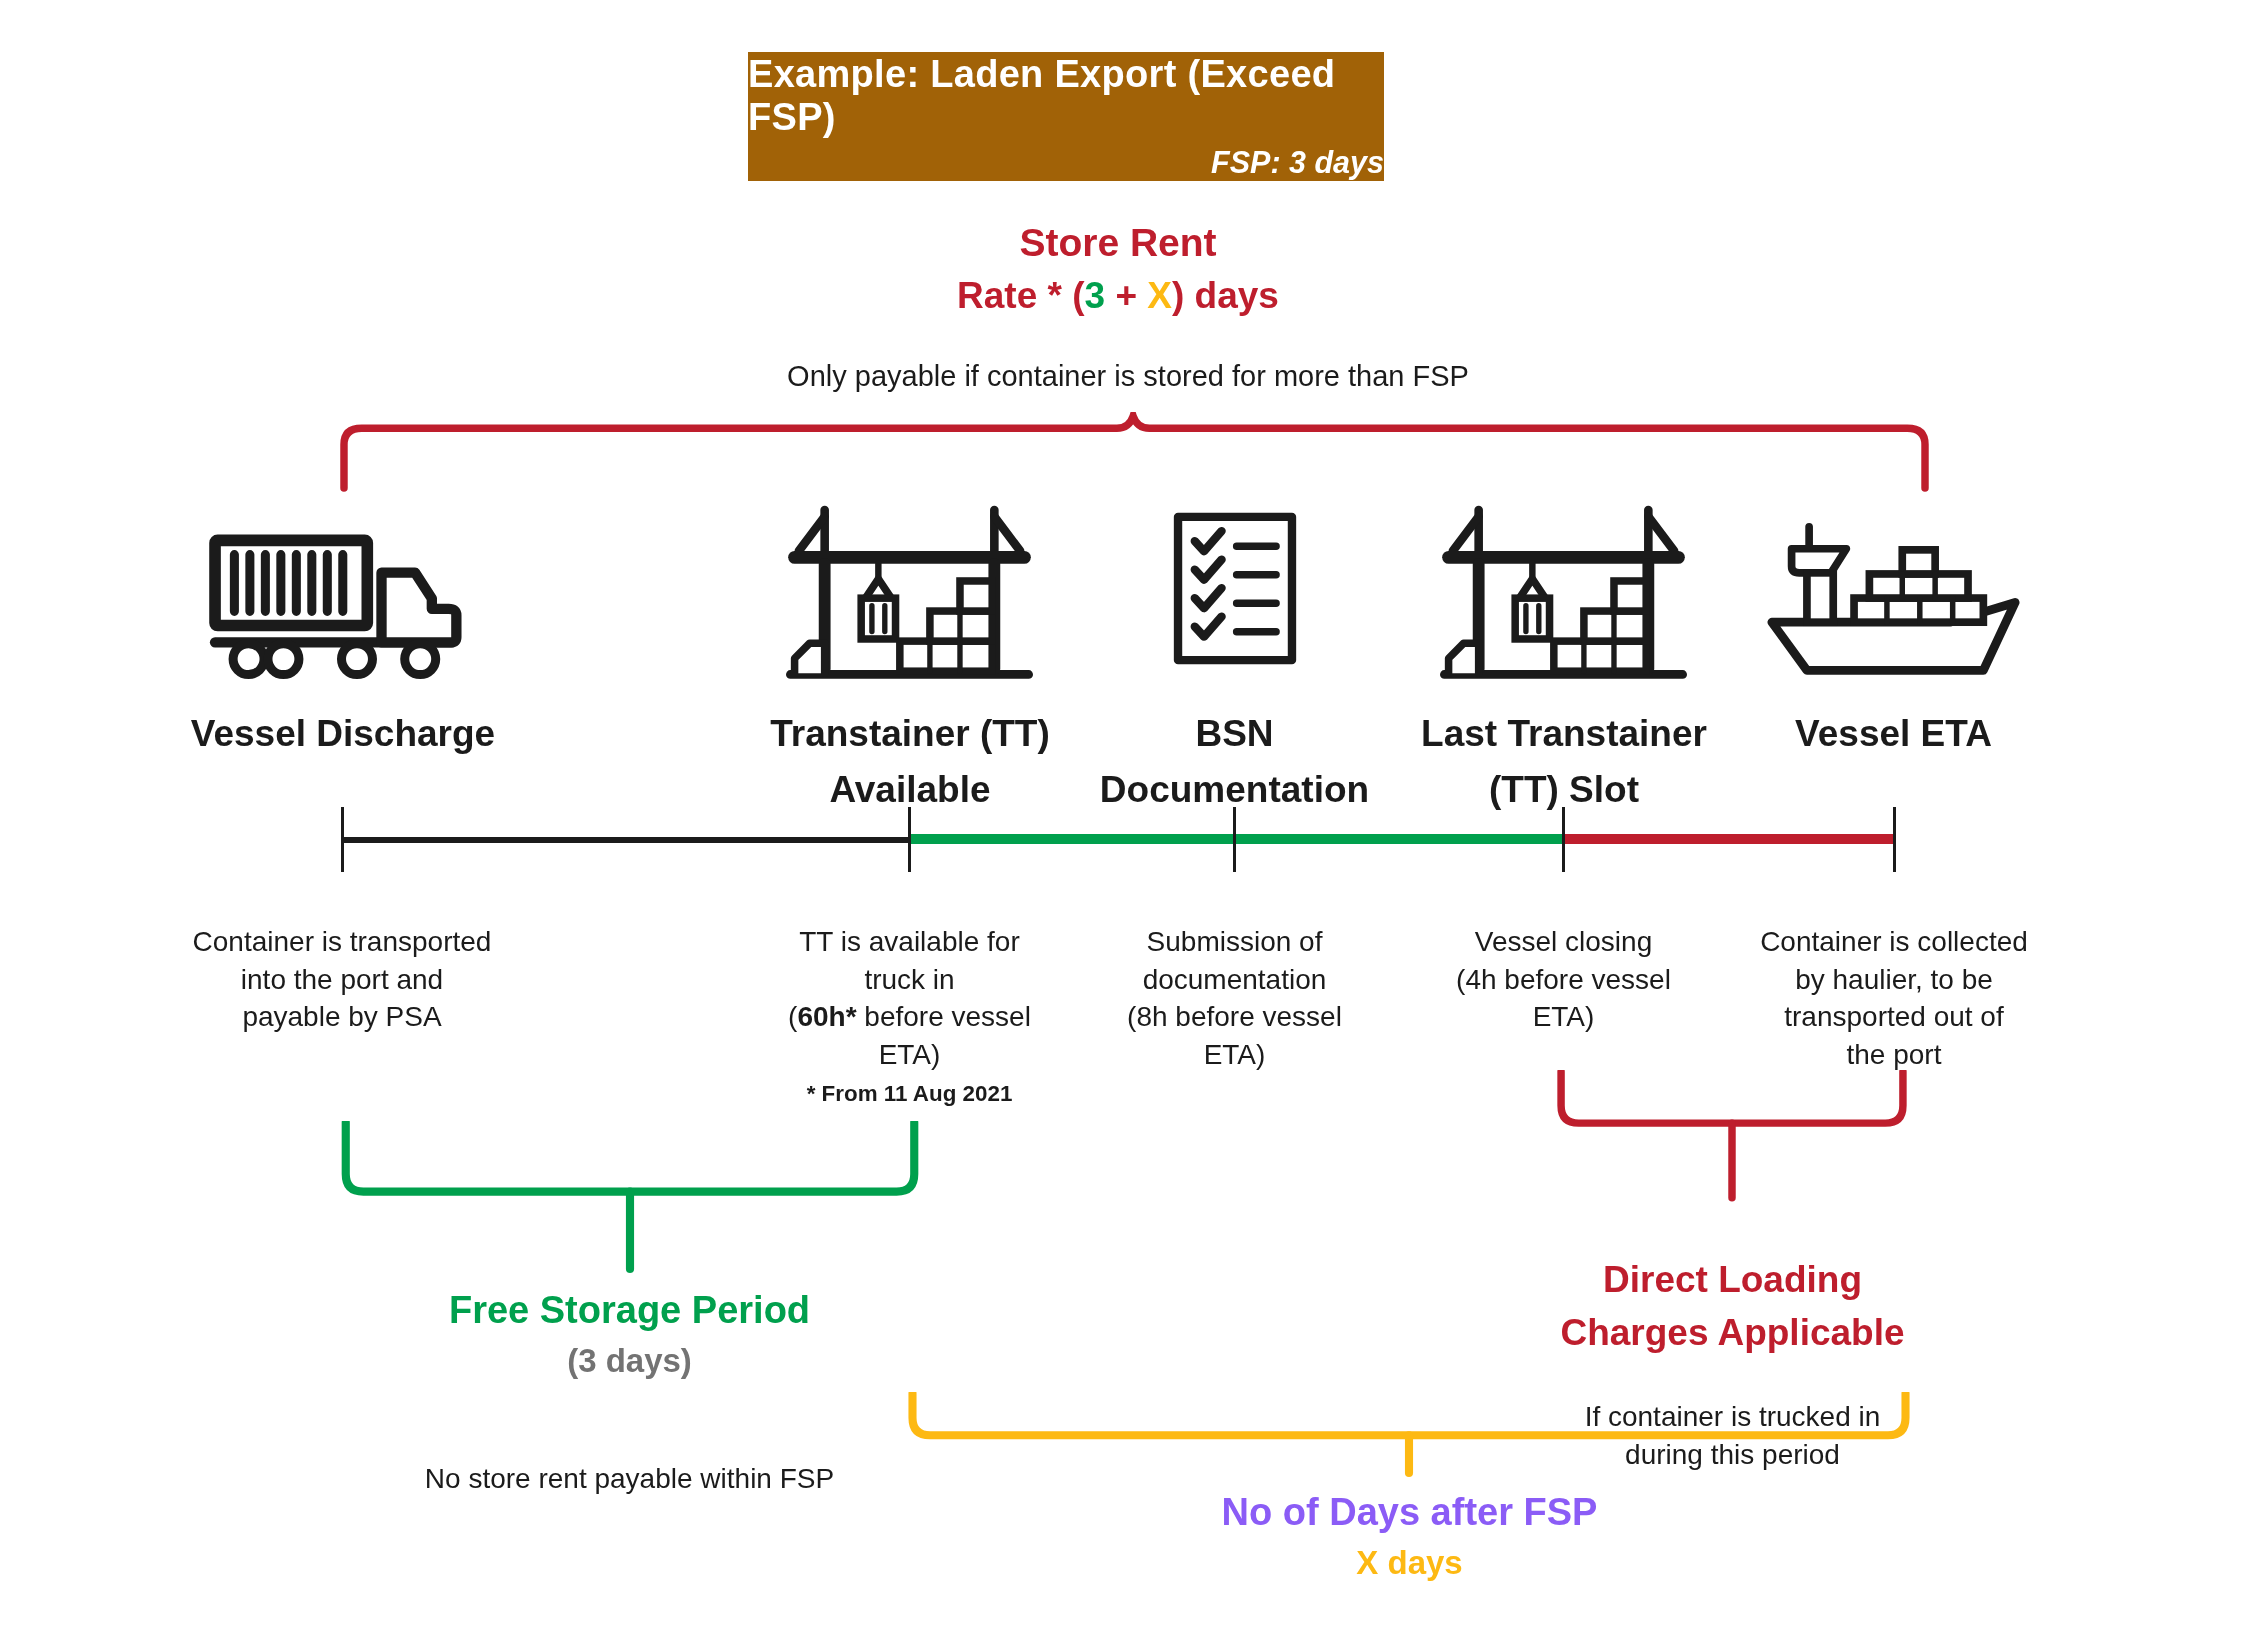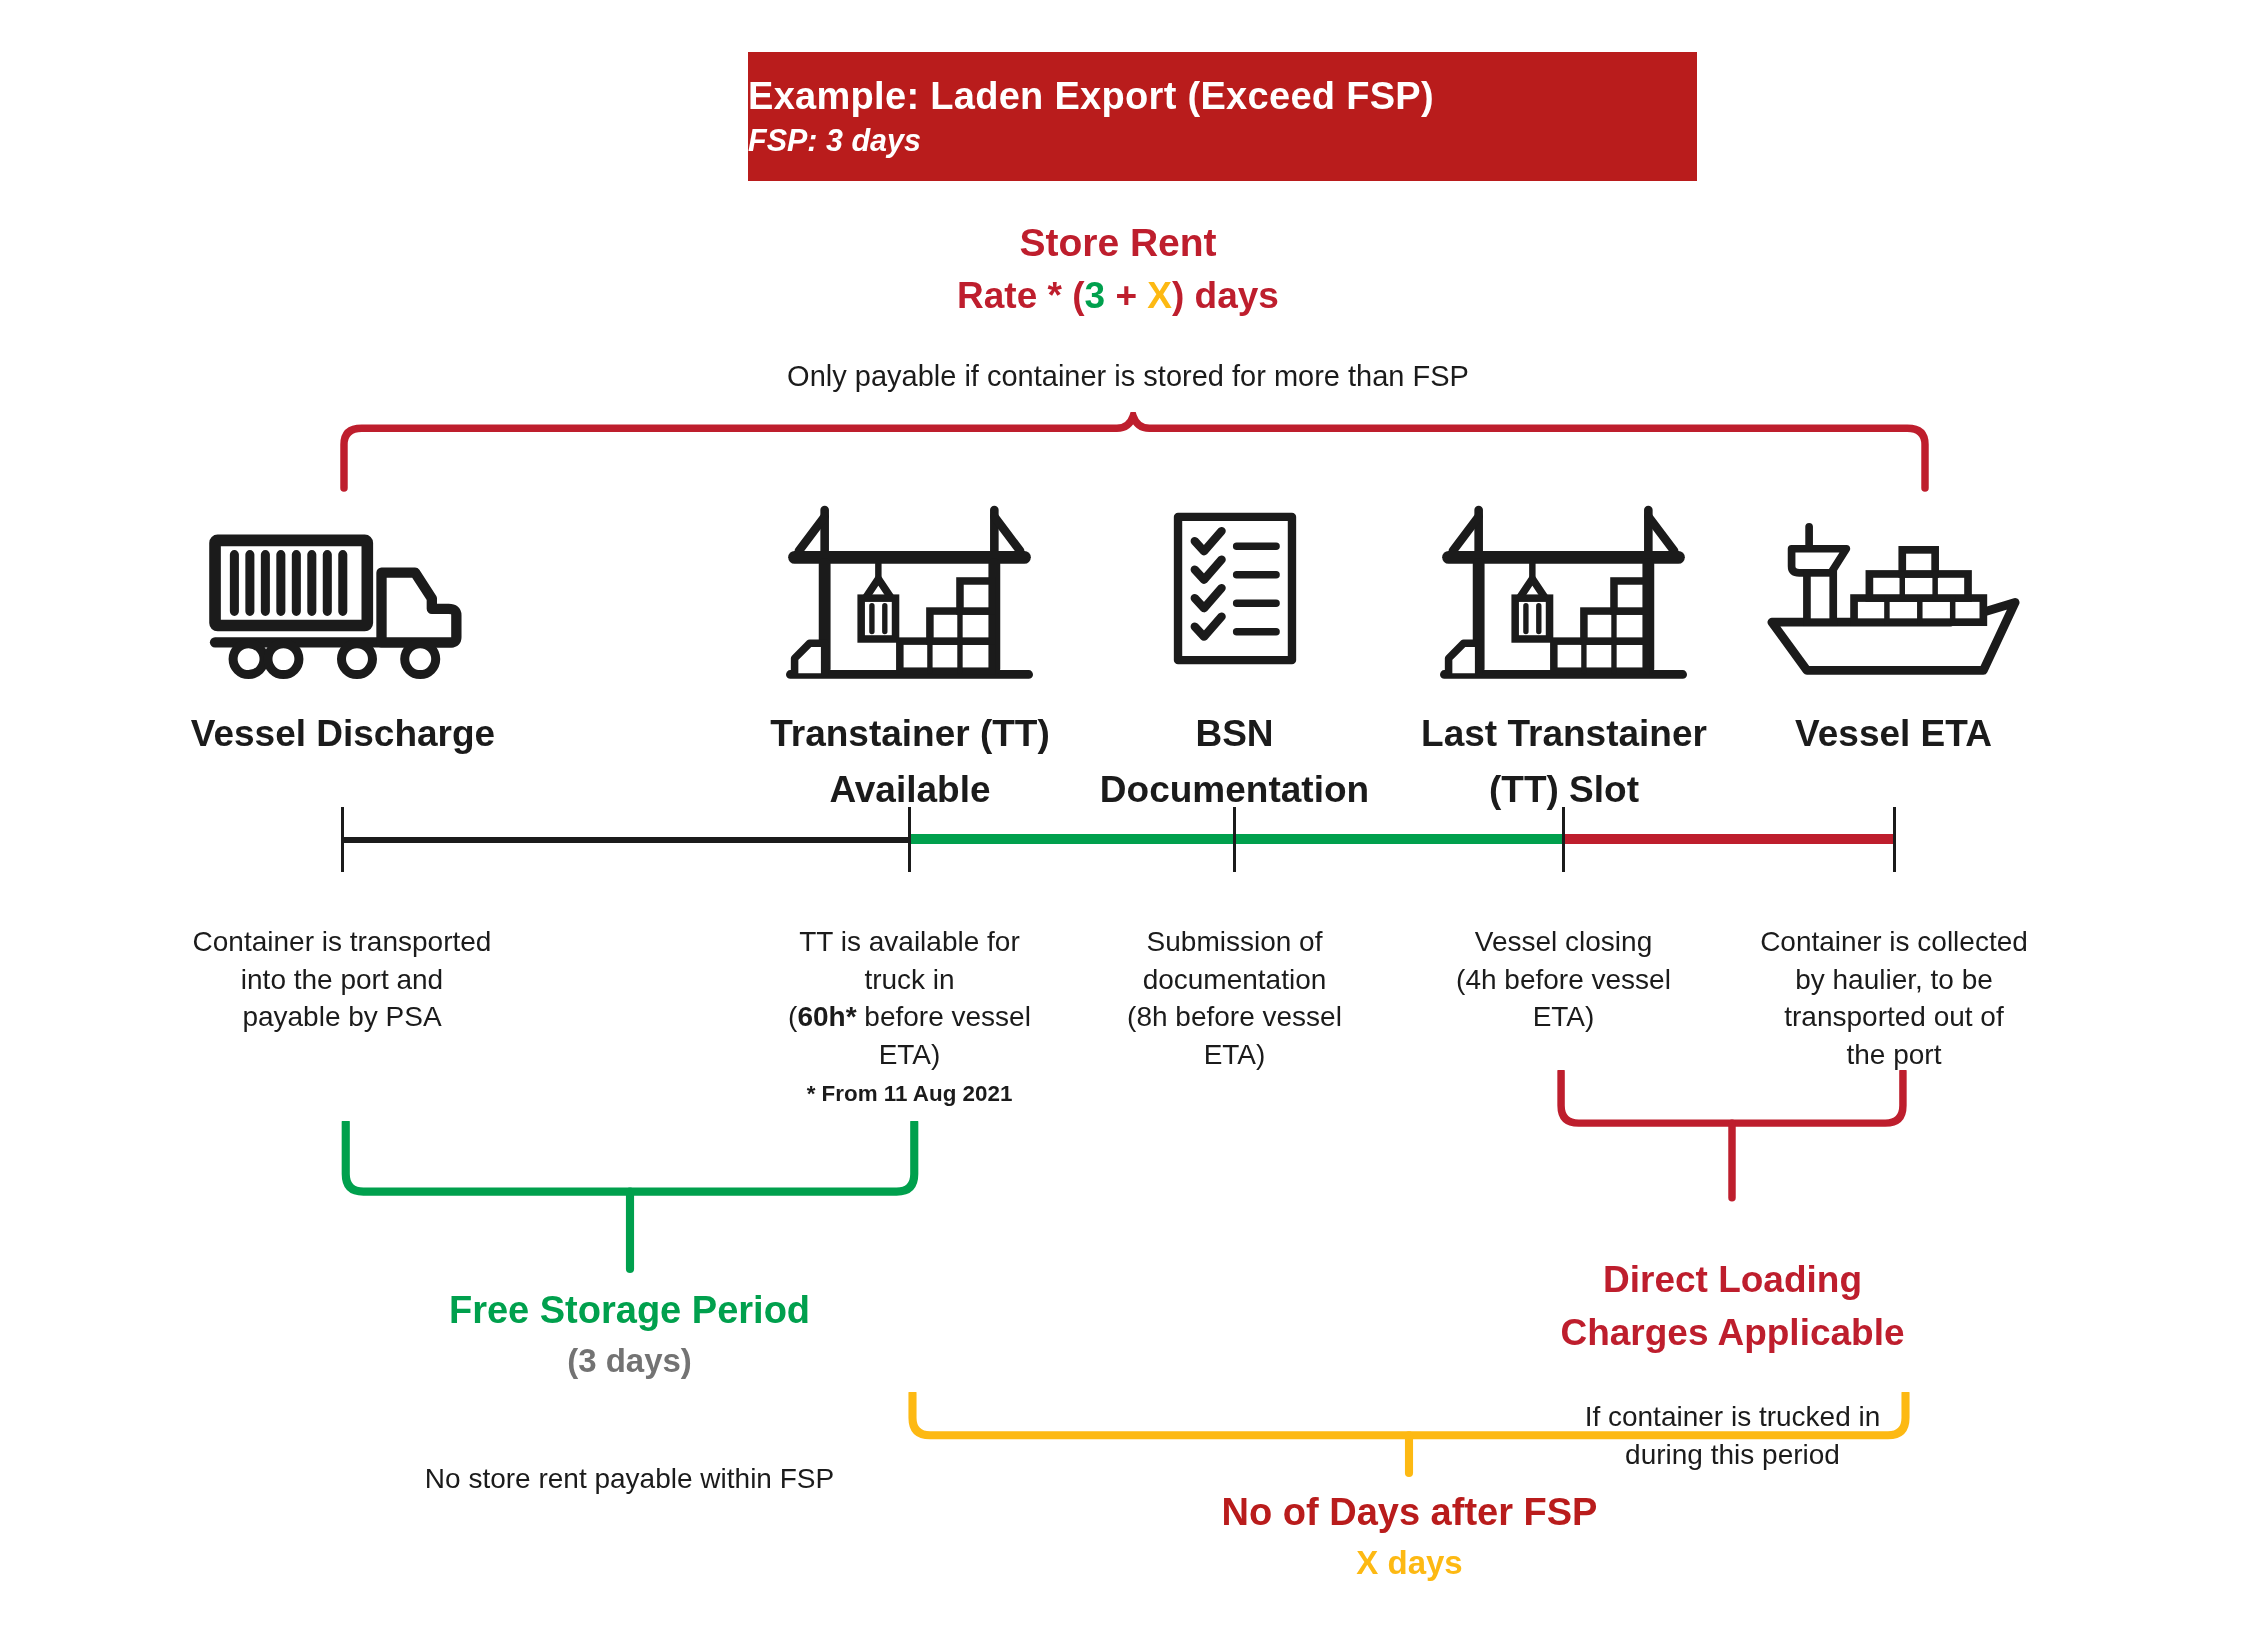--- a/index.html
+++ b/index.html
@@ -2,22 +2,22 @@
 <html style="font-size:11px"><head>
 <meta charset="utf-8">
 <style>
   html,body{margin:0;padding:0;background:#ffffff;}
   .canvas{position:relative;width:2261px;height:1640px;background:#ffffff;
           font-family:"Liberation Sans",sans-serif;color:#1b1b1b;overflow:hidden;}
   .abs{position:absolute;}
   .center{text-align:center;}
 
   
-  .header-box{left:748px;top:52px;width:949px;height:129px;background:#b91c1c;
-              display:flex;flex-direction:column;align-items:flex-start;justify-content:center;gap:5.4px;}
+  .header-box{left:748px;top:52px;width:636px;height:129px;background:#a16207;
+              display:flex;flex-direction:column;align-items:flex-end;justify-content:center;gap:5.4px;}
   .header-title{color:#fff;font-size:38px;font-weight:800;letter-spacing:0.3px;}
   .header-sub{color:#fff;font-size:30.5px;font-style:italic;font-weight:600;}
 
   
   .sr-title{left:779px;top:221px;width:678px;font-size:39px;font-weight:800;color:#BE1E2D;}
   .sr-formula{left:779px;top:275px;width:678px;font-size:37px;font-weight:800;color:#BE1E2D;}
   .c-green{color:#00A04D;} .c-yellow{color:#FDB913;} .c-red{color:#BE1E2D;}
   .sr-note{left:653px;top:360px;width:950px;font-size:29px;color:#1b1b1b;}
 
   
@@ -44,21 +44,21 @@
   .e4{left:1728px;top:923px;width:332px;}
   .footnote{left:757px;top:1081px;width:305px;font-size:22.4px;font-weight:800;}
   .b{font-weight:800;}
 
   
   .fsp-title{left:392px;top:1289px;width:475px;font-size:38px;font-weight:800;color:#00A04D;}
   .fsp-sub{left:392px;top:1342px;width:475px;font-size:33px;font-weight:800;color:#737373;}
   .fsp-note{left:324px;top:1423px;width:611px;font-size:28px;margin-top:40px;}
   .dl-title{left:1529px;top:1254px;width:407px;font-size:37px;font-weight:800;color:#BE1E2D;line-height:1.42;}
   .dl-note{left:1556px;top:1398px;width:353px;font-size:28px;line-height:1.35;}
-  .dy-title{left:1138px;top:1491px;width:543px;font-size:38px;font-weight:800;color:#b91c1c;}
+  .dy-title{left:1138px;top:1491px;width:543px;font-size:38px;font-weight:800;color:#8b5cf6;}
   .dy-sub{left:1138px;top:1544px;width:543px;font-size:33px;font-weight:800;color:#FDB913;}
 </style>
 </head>
 <body>
 
 <div class="canvas">
 
   <div class="abs header-box">
     <div class="header-title">Example: Laden Export (Exceed FSP)</div>
     <div class="header-sub">FSP: 3 days</div>

